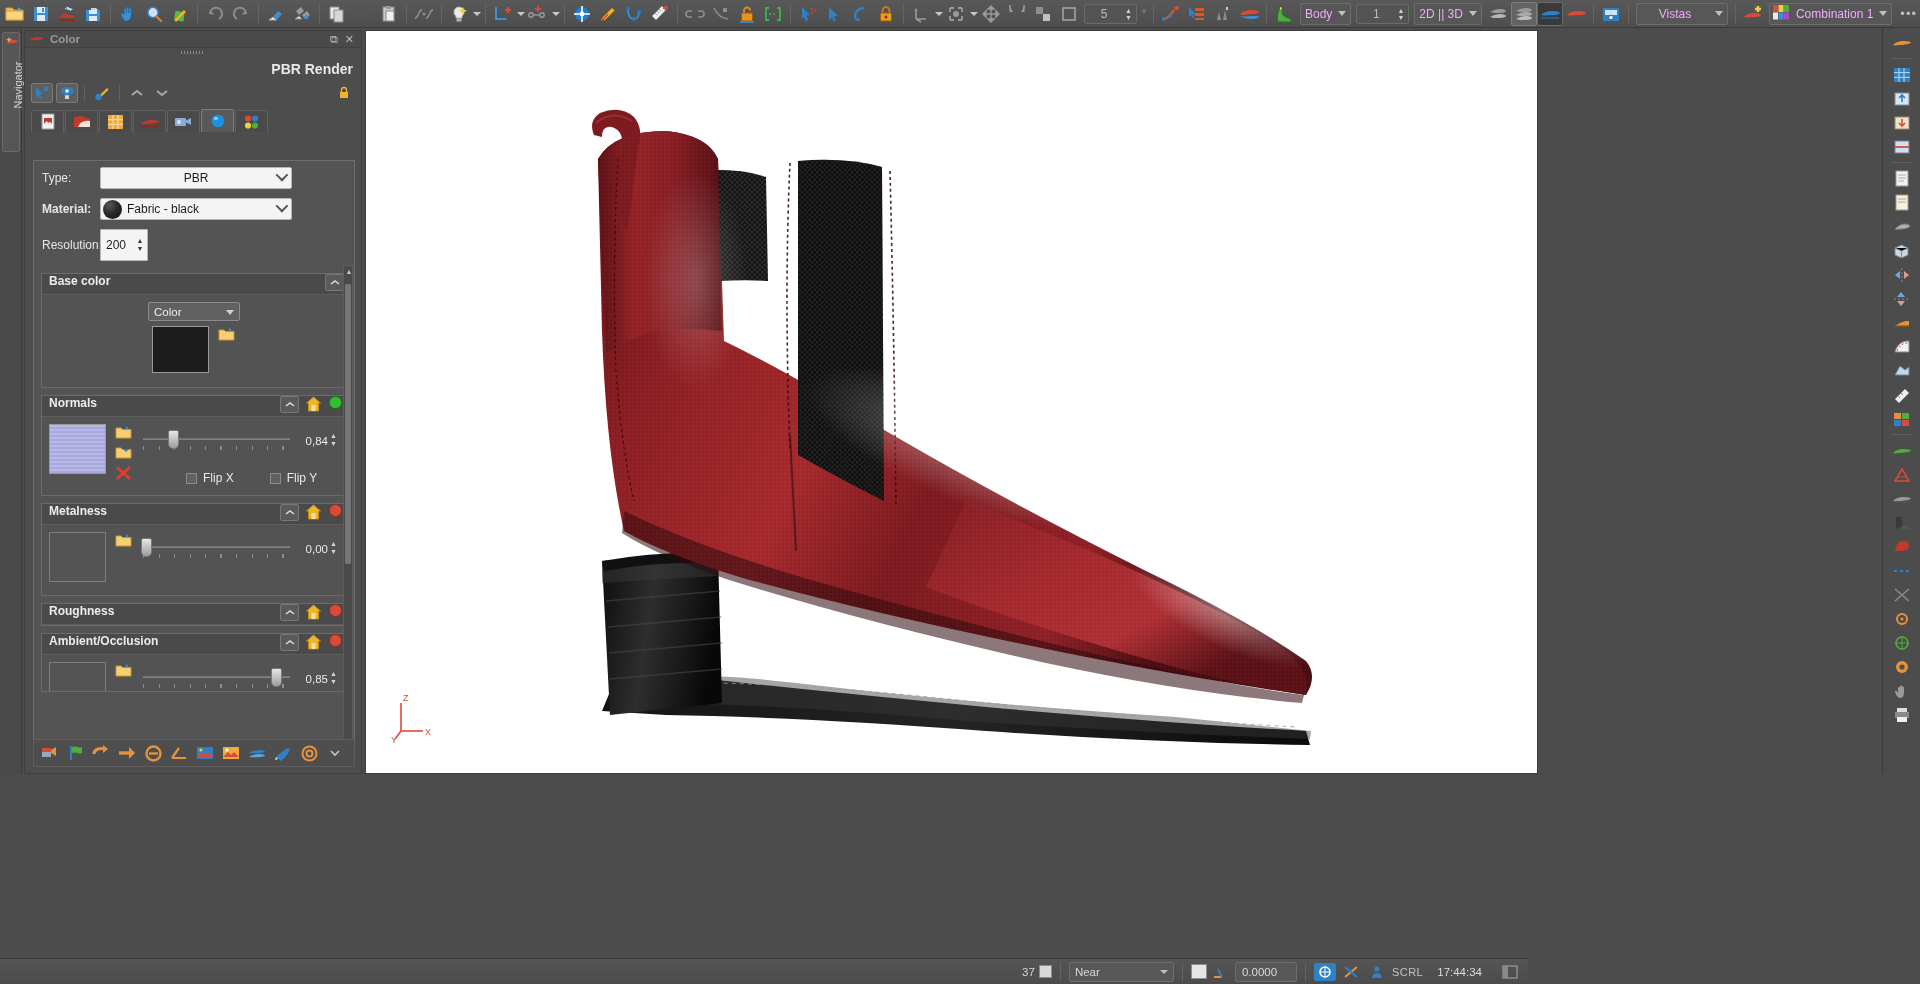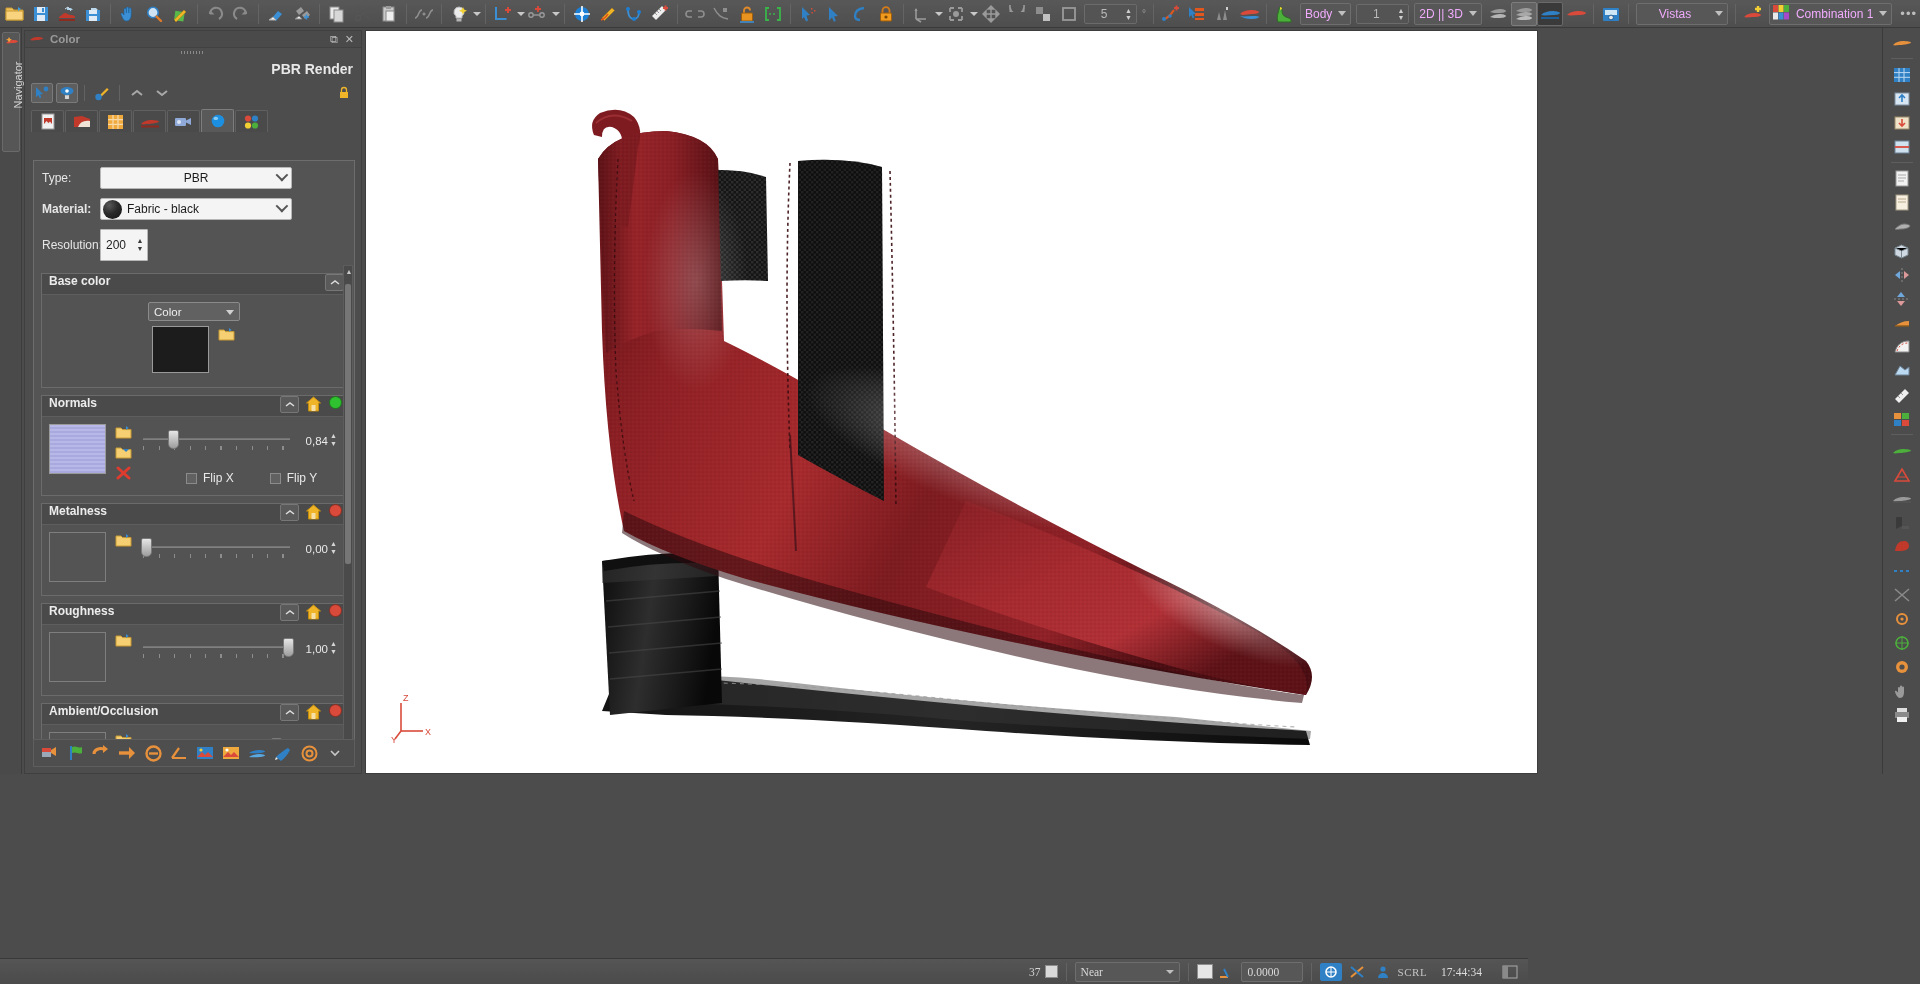--- a/index.html
+++ b/index.html
@@ -127,21 +127,21 @@
   .rail { position:absolute; right:0; top:28px; width:38px; height:746px; background:#4c4c4c;
     border-left:1px solid #3b3b3b; display:flex; flex-direction:column; align-items:center;
     padding-top:3px; gap:1px; overflow:hidden;}
   .rbtn { width:26px;height:23px;display:flex;align-items:center;justify-content:center;
     border-radius:2px;}
   .rsep { width:22px;height:1px;background:#3e3e3e;border-bottom:1px solid #5e5e5e;margin:3px 0;}
 
   
   .status { position:absolute; left:0; bottom:0; width:1528px; height:26px;
     background:linear-gradient(#555,#4b4b4b); border-top:1px solid #3a3a3a;
-    display:flex; align-items:center; gap:4px; padding:0 6px;font-family:Liberation Serif, serif; }
+    display:flex; align-items:center; gap:4px; padding:0 6px; }
   .st-num { width:34px; text-align:right; font-size:11.5px; color:#d6d6d6; }
   .st-sq { width:13px;height:13px;background:#d9d9d9;border:1px solid #8d8d8d;}
   .st-combo { width:105px; height:20px; border:1px solid #6e6e6e; background:#575757;
     display:flex; align-items:center; padding:0 5px; font-size:11.5px; color:#dadada; border-radius:2px;}
   .st-combo .arr { margin-left:auto; width:0;height:0;border-left:4px solid transparent;
     border-right:4px solid transparent;border-top:4px solid #bfbfbf;}
   .st-val { width:62px;height:20px;border:1px solid #6e6e6e;background:#575757;
     display:flex;align-items:center;padding-left:6px;font-size:11.5px;color:#dadada;border-radius:2px;}
   .st-scrl { margin-left:auto; font-size:11px; color:#c4c4c4; letter-spacing:.5px; padding-right:10px; }
   .st-time { font-size:11.5px; color:#dcdcdc; }
@@ -841,43 +841,20 @@
         <span class="gbtn">
             <svg width="10" height="9" viewBox="0 0 10 9">
               <path d="M1 6l4-3 4 3" fill="none" stroke="#dcdcdc" stroke-width="1.5"></path>
             </svg>
           </span>
         <span style="margin-right:3px;"><svg width="17" height="16" viewBox="0 0 17 16">
               <path d="M8.5 1l7 6h-2v8h-10V7h-2z" fill="#f0b429" stroke="#c08c12"></path>
               <rect x="6.5" y="9" width="4" height="6" fill="#f6e0a8"></rect>
             </svg></span>
         <span class="dot" style="background:#d94a3a;"></span>
-      </div>
-      <div class="grp-b" style="height:70px;">
-        <div class="swatch empty"></div>
-        <div class="folders">
-          <div class="fbtn">
-              <svg width="17" height="15" viewBox="0 0 17 15">
-                <path d="M1 3h5l1.6 1.6H16V13H1z" fill="#f6cf73" stroke="#c79a33"></path>
-                <path d="M11 1l2.6 2-2.6 2z" fill="#3b8fd4"></path>
-              </svg>
-            </div>
-        </div>
-        <div class="sliderwrap">
-          <div class="srail"></div>
-          <div class="sticks"></div>
-          <div class="sknob" style="left:94%;"></div>
-        </div>
-        <div style="display:flex;align-items:flex-start;padding-top:8px;">
-          <div class="valbox">1,00</div>
-          <div class="microspin">
-              <i>▲</i>
-              <i>▼</i>
-            </div>
-        </div>
       </div>
     </div>
 
     <div class="grp">
       <div class="grp-h">
         <span class="gt">Ambient/Occlusion</span>
         <span class="gbtn">
             <svg width="10" height="9" viewBox="0 0 10 9">
               <path d="M1 6l4-3 4 3" fill="none" stroke="#dcdcdc" stroke-width="1.5"></path>
             </svg>

